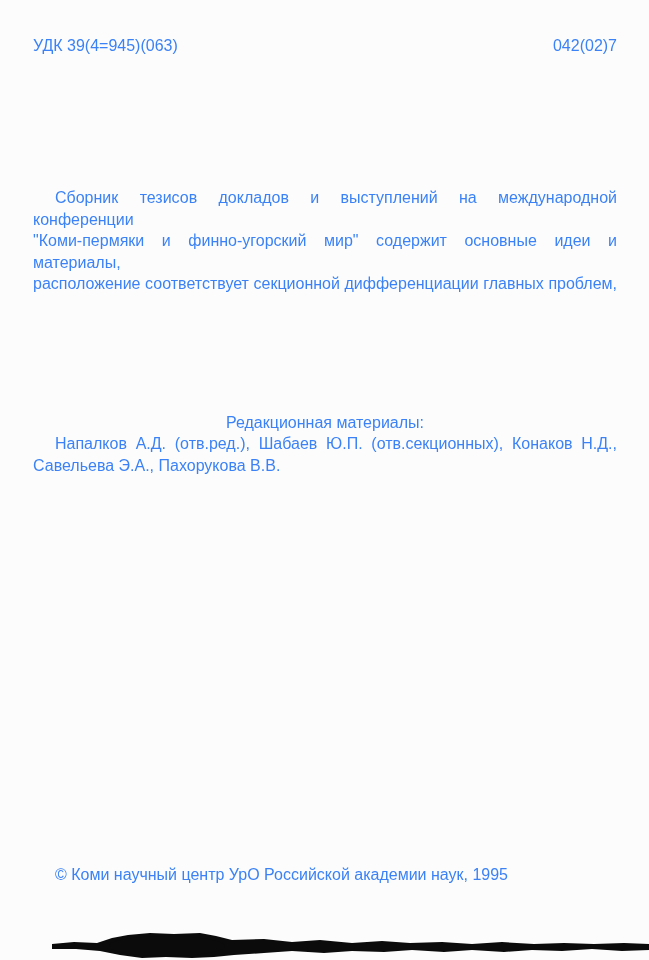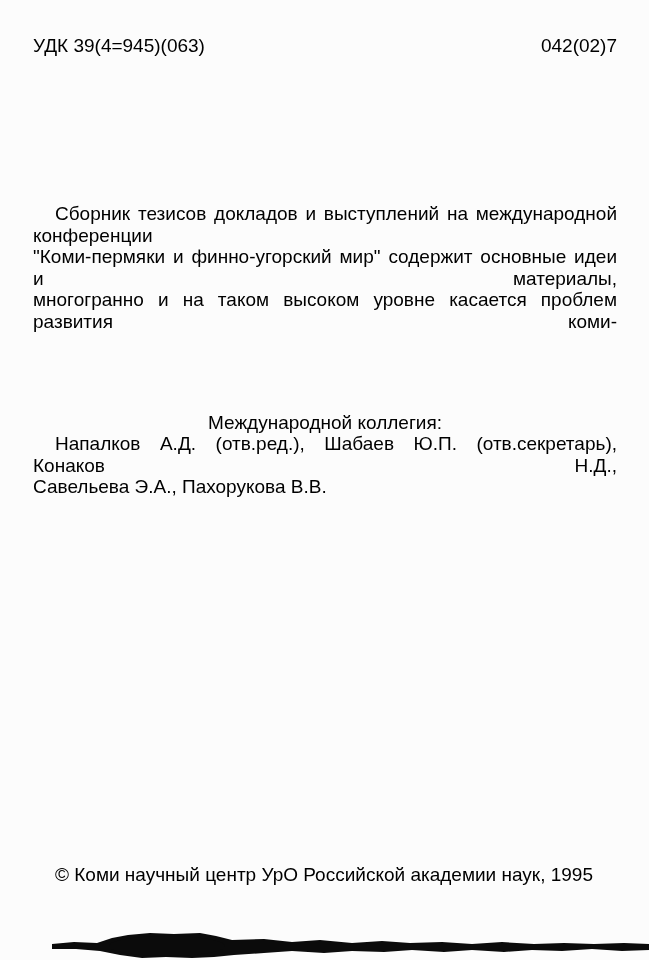--- a/index.html
+++ b/index.html
@@ -6,22 +6,22 @@
     margin: 0;
     padding: 0;
     background: #fcfcfc;
   }
   .page {
     position: relative;
     width: 649px;
     height: 960px;
     background: #fcfcfc;
     font-family: "Liberation Sans", "DejaVu Sans", sans-serif;
-    font-size: 19px;
-    color: #000000;
+    font-size: 16px;
+    color: #3b82f6;
     overflow: hidden;
   }
   .block {
     position: absolute;
     left: 33px;
     width: 584px;
   }
   .line, .row {
     line-height: 21.4px;
   }
@@ -36,21 +36,21 @@
     -moz-text-align-last: justify;
   }
   .indent {
     text-indent: 22px;
   }
   .center {
     text-align: center;
     text-align-last: center;
   }
   .header-block { top: 35px; }
-  .abstract-block { top: 203px; }
+  .abstract-block { top: 187px; }
   .editorial-block { top: 412px; }
   .copyright-line {
     position: absolute;
     left: 55px;
     top: 864px;
     line-height: 21.4px;
     text-align: center;
   }
   .scan-artifact {
     position: absolute;
@@ -68,26 +68,26 @@
   <div class="block header-block">
     <div class="row">
       <span>УДК 39(4=945)(063)</span>
       <span>042(02)7</span>
     </div>
   </div>
 
   <div class="block abstract-block">
     <div class="jline indent">Сборник тезисов докладов и выступлений на международной конференции</div>
     <div class="jline">"Коми-пермяки и финно-угорский мир" содержит основные идеи и материалы,</div>
-    <div class="jline">многогранно и на таком высоком уровне касается проблем развития коми-</div>
+    <div class="jline">расположение соответствует секционной дифференциации главных проблем,</div>
   </div>
 
   <div class="block editorial-block">
-    <div class="line center">Международной коллегия:</div>
-    <div class="jline indent">Напалков А.Д. (отв.ред.), Шабаев Ю.П. (отв.секретарь), Конаков Н.Д.,</div>
+    <div class="line center">Редакционная материалы:</div>
+    <div class="jline indent">Напалков А.Д. (отв.ред.), Шабаев Ю.П. (отв.секционных), Конаков Н.Д.,</div>
     <div class="line">Савельева Э.А., Пахорукова В.В.</div>
   </div>
 
   <div class="copyright-line">© Коми научный центр УрО Российской академии наук, 1995</div>
 
   <svg class="scan-artifact" viewBox="0 0 597 28" preserveAspectRatio="none" aria-hidden="true">
     <path fill="#0b0b0b" d="
       M0,13 L22,11 L45,12 L60,7 L76,4 L98,2 L122,3 L148,2 L164,5 L180,9
       L212,8 L240,11 L268,9 L300,12 L330,10 L358,12 L390,11 L420,13 L450,11
       L482,13 L512,12 L542,13 L572,12 L597,13

